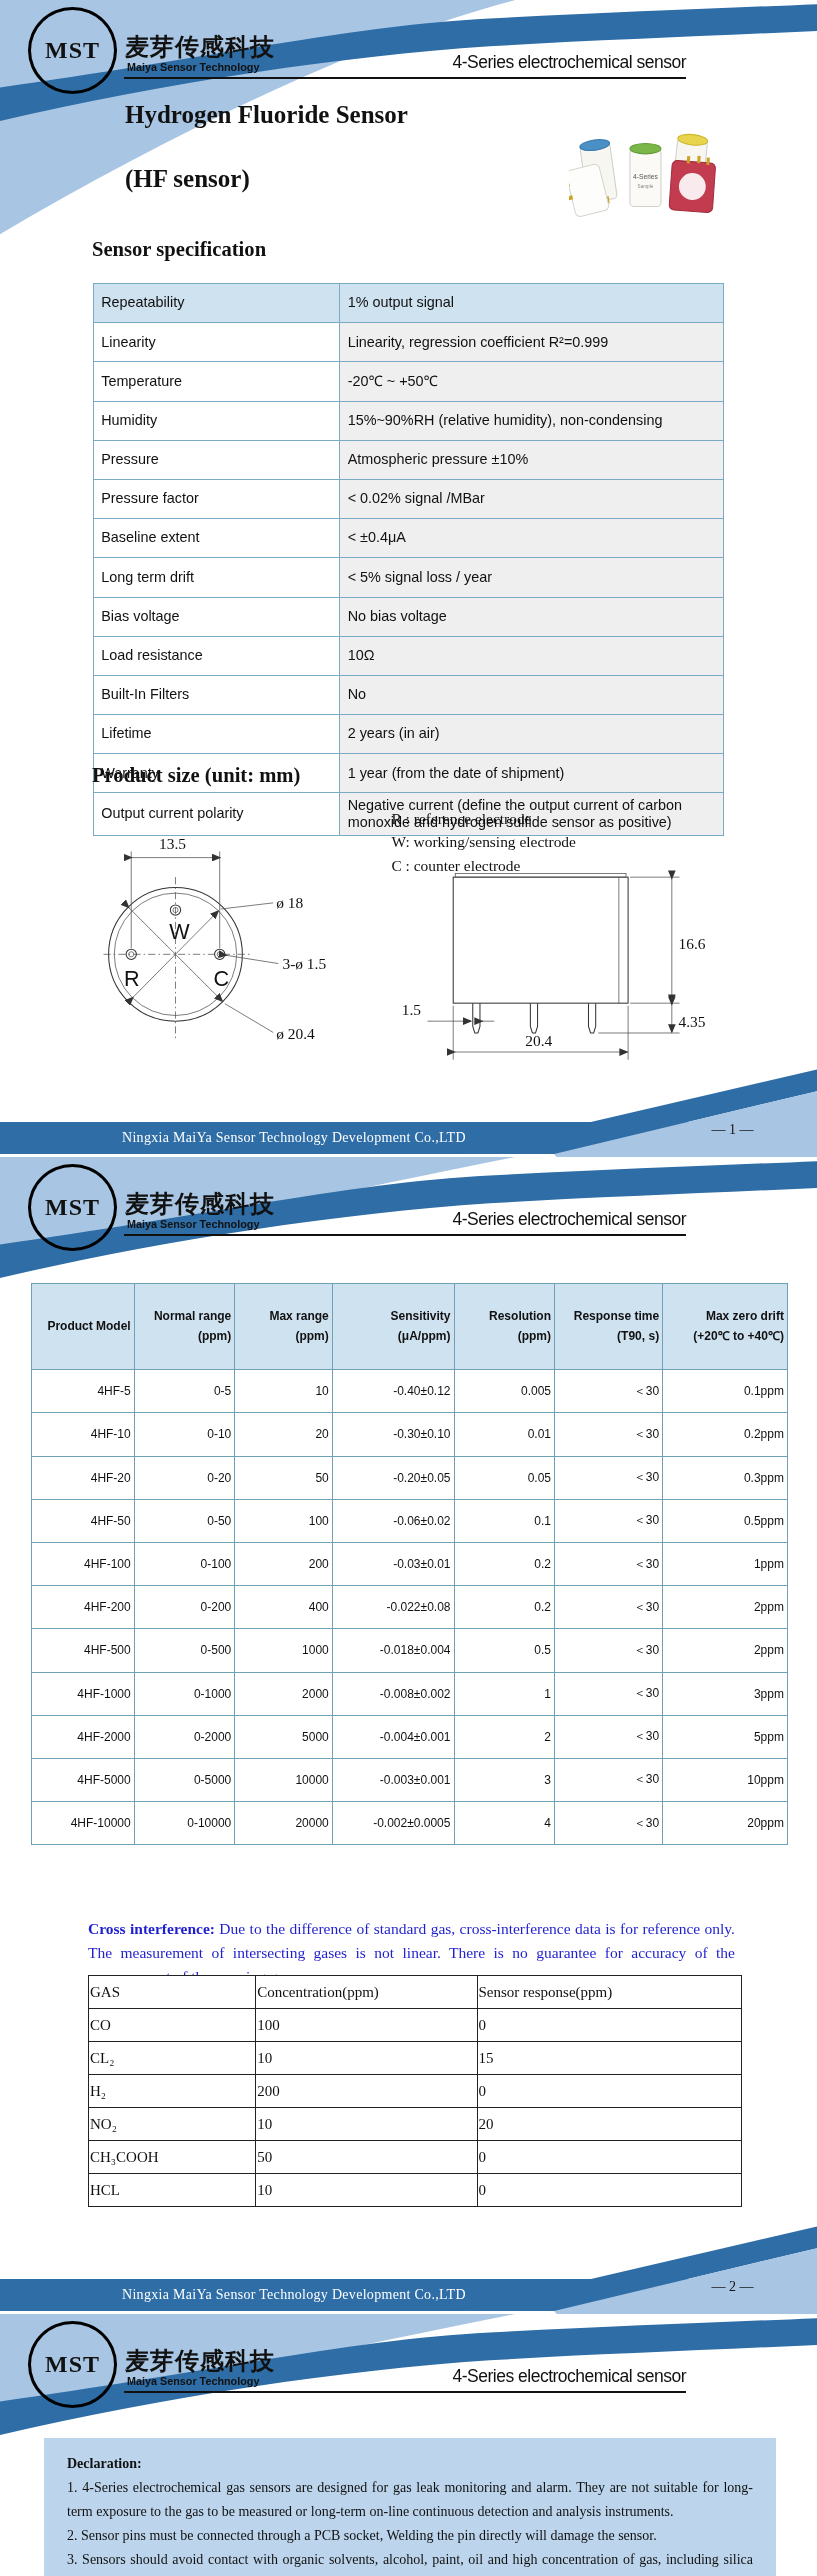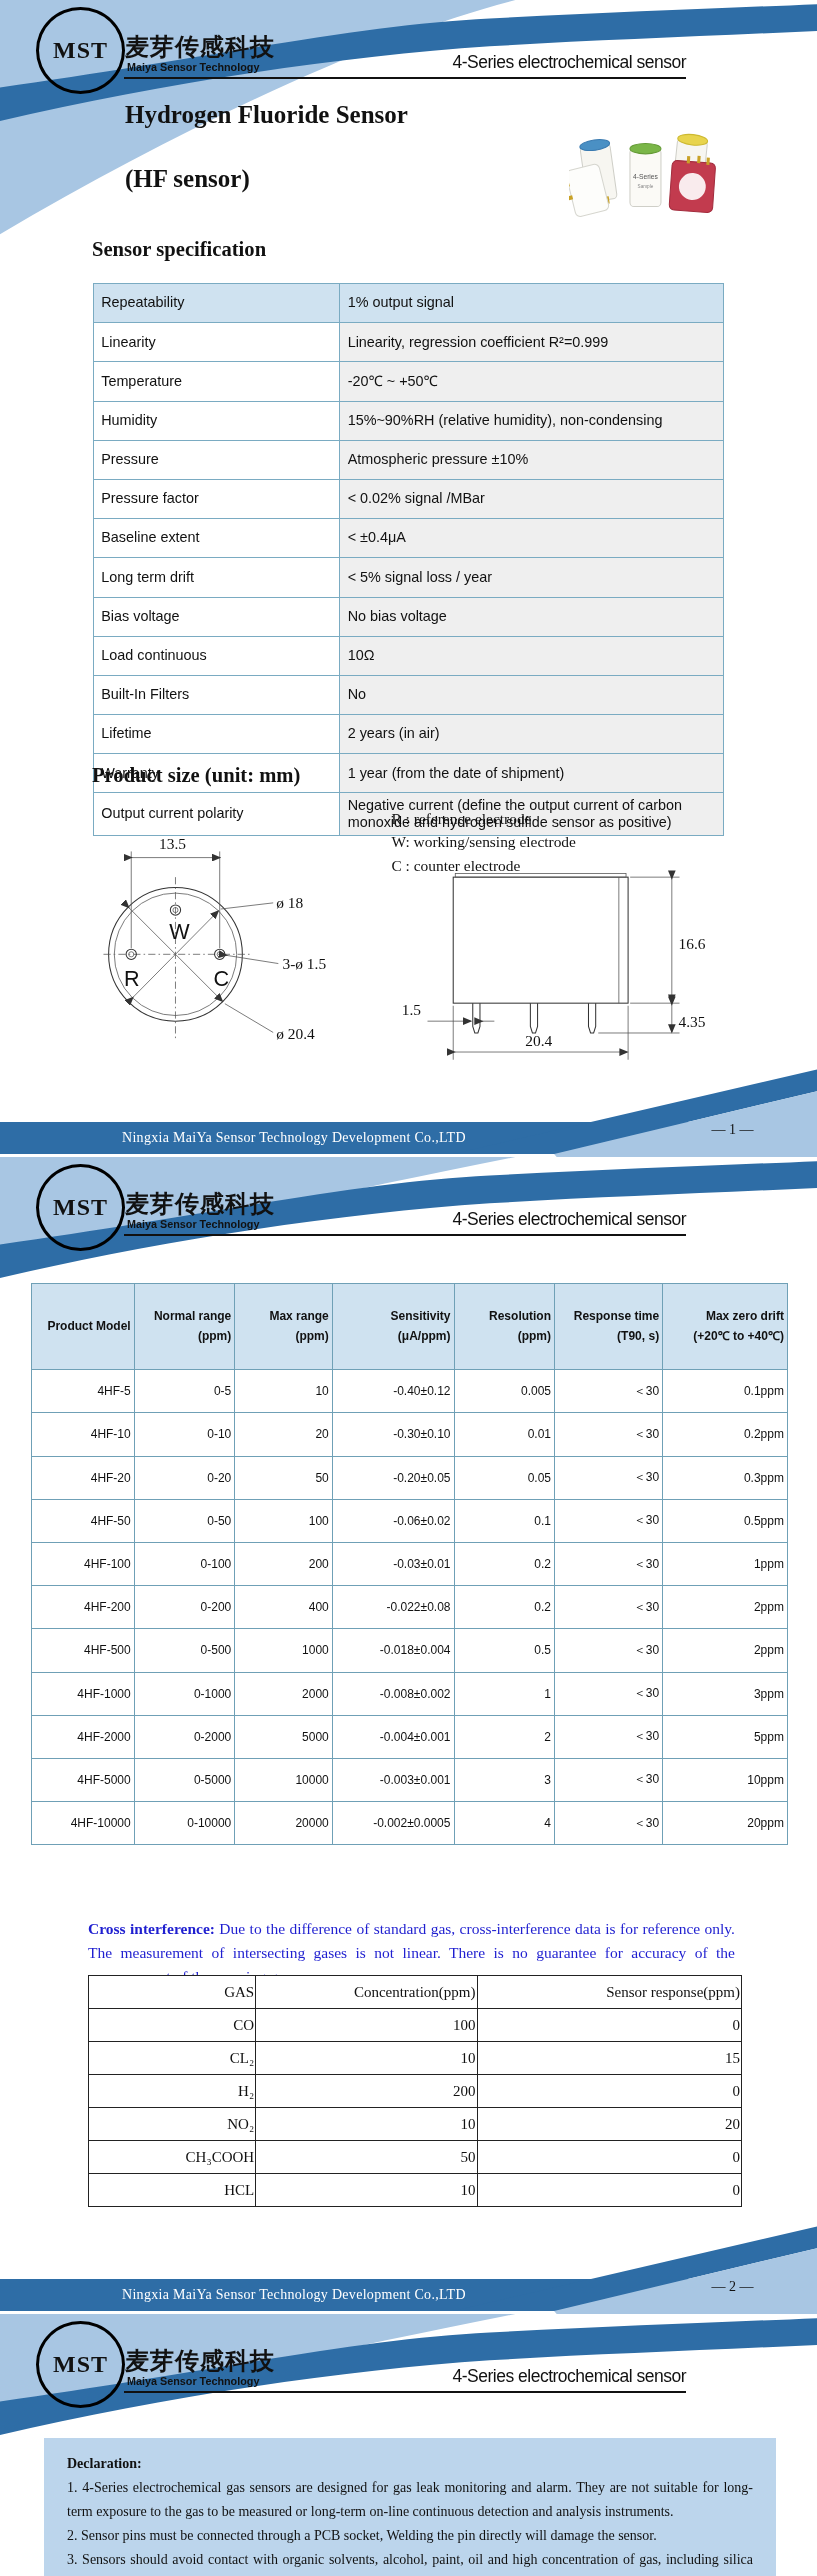--- a/index.html
+++ b/index.html
@@ -5,21 +5,21 @@
   html,body{margin:0;padding:0;background:#888;}
   #doc{position:relative;width:818px;margin:0 auto;background:#fff;
        font-family:"Liberation Sans",sans-serif;color:#111;}
   .page{position:relative;width:818px;height:1157px;overflow:hidden;background:#fff;}
 
   
   .hdr{position:absolute;left:0;top:0;width:818px;height:129px;}
   .hdr-bg{position:absolute;left:0;top:0;width:818px;height:247px;pointer-events:none;}
   .band-light{fill:#a8c6e3;}
   .band-dark{fill:#2e6da6;}
-  .logo-ellipse{position:absolute;left:36px;top:7.2px;width:89px;height:87px;
+  .logo-ellipse{position:absolute;left:28px;top:7.2px;width:89px;height:87px;
       border:3.6px solid #000;border-radius:50%;display:flex;align-items:center;justify-content:center;box-sizing:border-box;}
   .logo-ellipse span{font-family:"Liberation Serif",serif;font-weight:bold;font-size:24px;letter-spacing:1px;}
   .brand-cn{position:absolute;left:125px;top:31px;font-size:24px;font-weight:bold;
       font-family:Liberation Mono, monospace;letter-spacing:1px;}
   .brand-en{position:absolute;left:127px;top:61px;font-size:10.8px;font-weight:bold;}
   .series{position:absolute;right:132px;top:52px;font-size:17.5px;font-weight:400;letter-spacing:-0.5px;}
   .hdr-rule{position:absolute;left:124px;right:132px;top:77px;height:1.5px;background:#111;}
 
   
   .ftr{position:absolute;left:0;right:0;bottom:0;height:98px;}
@@ -54,21 +54,21 @@
   .model-table{position:absolute;left:31px;top:126px;width:757px;border-collapse:collapse;
       table-layout:fixed;font-size:12px;text-align:right;border:1.5px solid #6fa0b6;}
   .model-table th,.model-table td{border:1px solid #6fa0b6;vertical-align:middle;padding:2.1px 3.1px;}
   .model-table th{height:81px;background:#cfe2f0;font-weight:bold;line-height:19.6px;}
   .model-table td{height:38px;background:#fff;}
   col.shade{background:#efefef;}
   .cross{position:absolute;left:88px;top:744px;width:647px;font-family:"Liberation Serif",serif;
       font-size:15.5px;line-height:24px;color:#1f1fd0;text-align:justify;}
   .cross .lead{font-weight:bold;}
   .gas-table{position:absolute;left:88px;top:818px;width:654px;border-collapse:collapse;
-      font-family:"Liberation Serif",serif;font-size:15px;text-align:right;border:1px solid #222;}
+      font-family:"Liberation Serif",serif;font-size:15px;text-align:left;border:1px solid #222;}
   .gas-table td{border:1px solid #222;height:30px;background:#fff;}
   .gas-table colgroup col:nth-child(1){width:25.6%;}
   .gas-table colgroup col:nth-child(2){width:33.9%;}
   .gas-table colgroup col:nth-child(3){width:40.5%;}
 
   
   .decl-box{position:absolute;left:44px;top:124px;width:732px;box-sizing:border-box;
       background:#bcd5ec;padding:14.4px 23px 15.5px 23px;}
   .decl-h{font-family:"Liberation Serif",serif;font-weight:bold;font-size:18.5px;margin:0 0 9.3px 0;}
   .decl-box p{font-family:"Liberation Serif",serif;font-size:14px;line-height:24px;margin:0;
@@ -162,21 +162,21 @@
           </tr>
           <tr>
             <td>Long term drift</td>
             <td>&lt; 5% signal loss / year</td>
           </tr>
           <tr>
             <td>Bias voltage</td>
             <td>No bias voltage</td>
           </tr>
           <tr>
-            <td>Load continuous</td>
+            <td>Load resistance</td>
             <td>10Ω</td>
           </tr>
           <tr>
             <td>Built-In Filters</td>
             <td>No</td>
           </tr>
           <tr>
             <td>Lifetime</td>
             <td>2 years (in air)</td>
           </tr>

